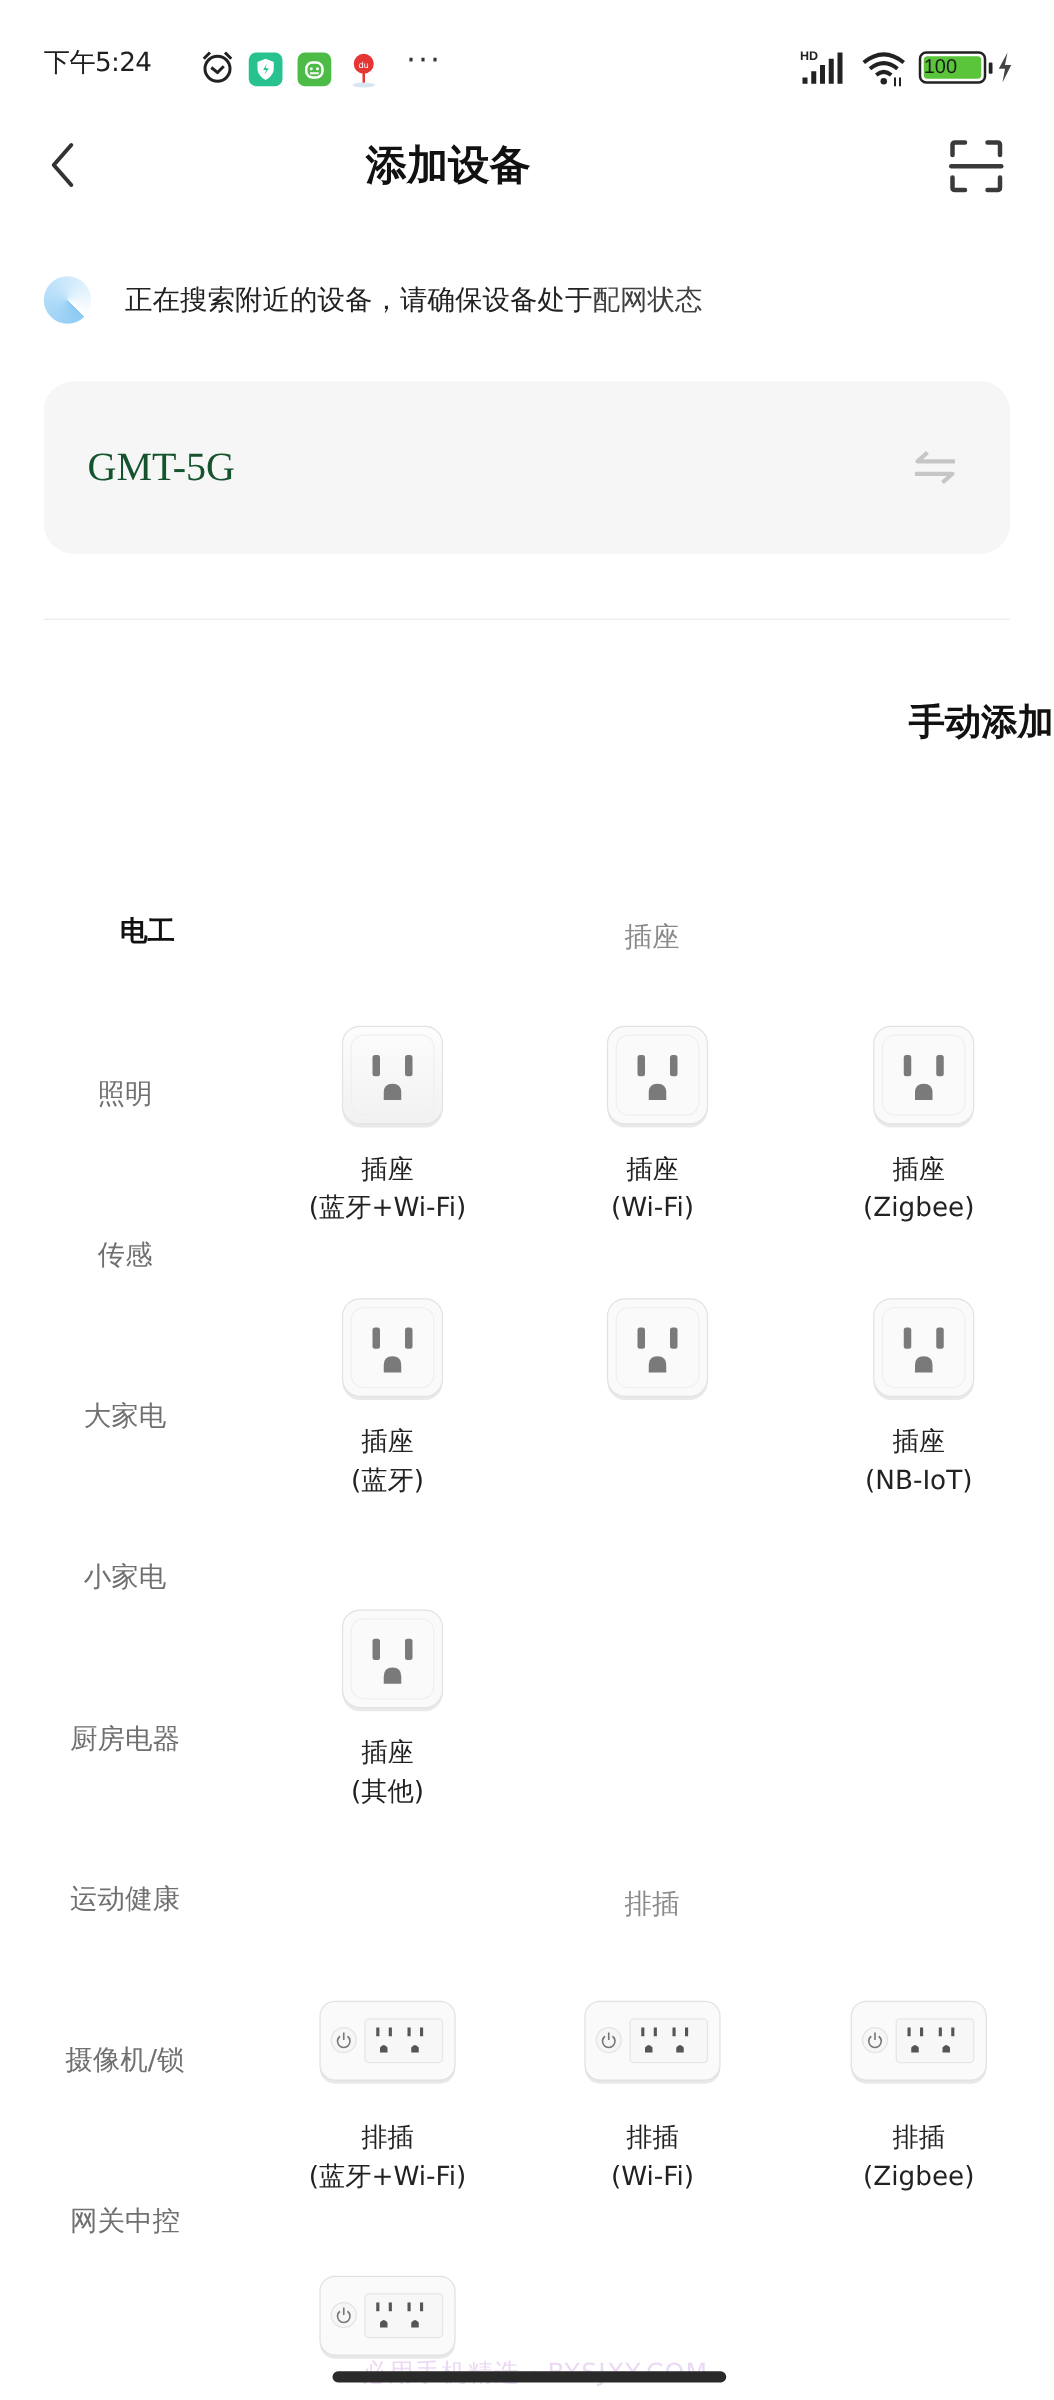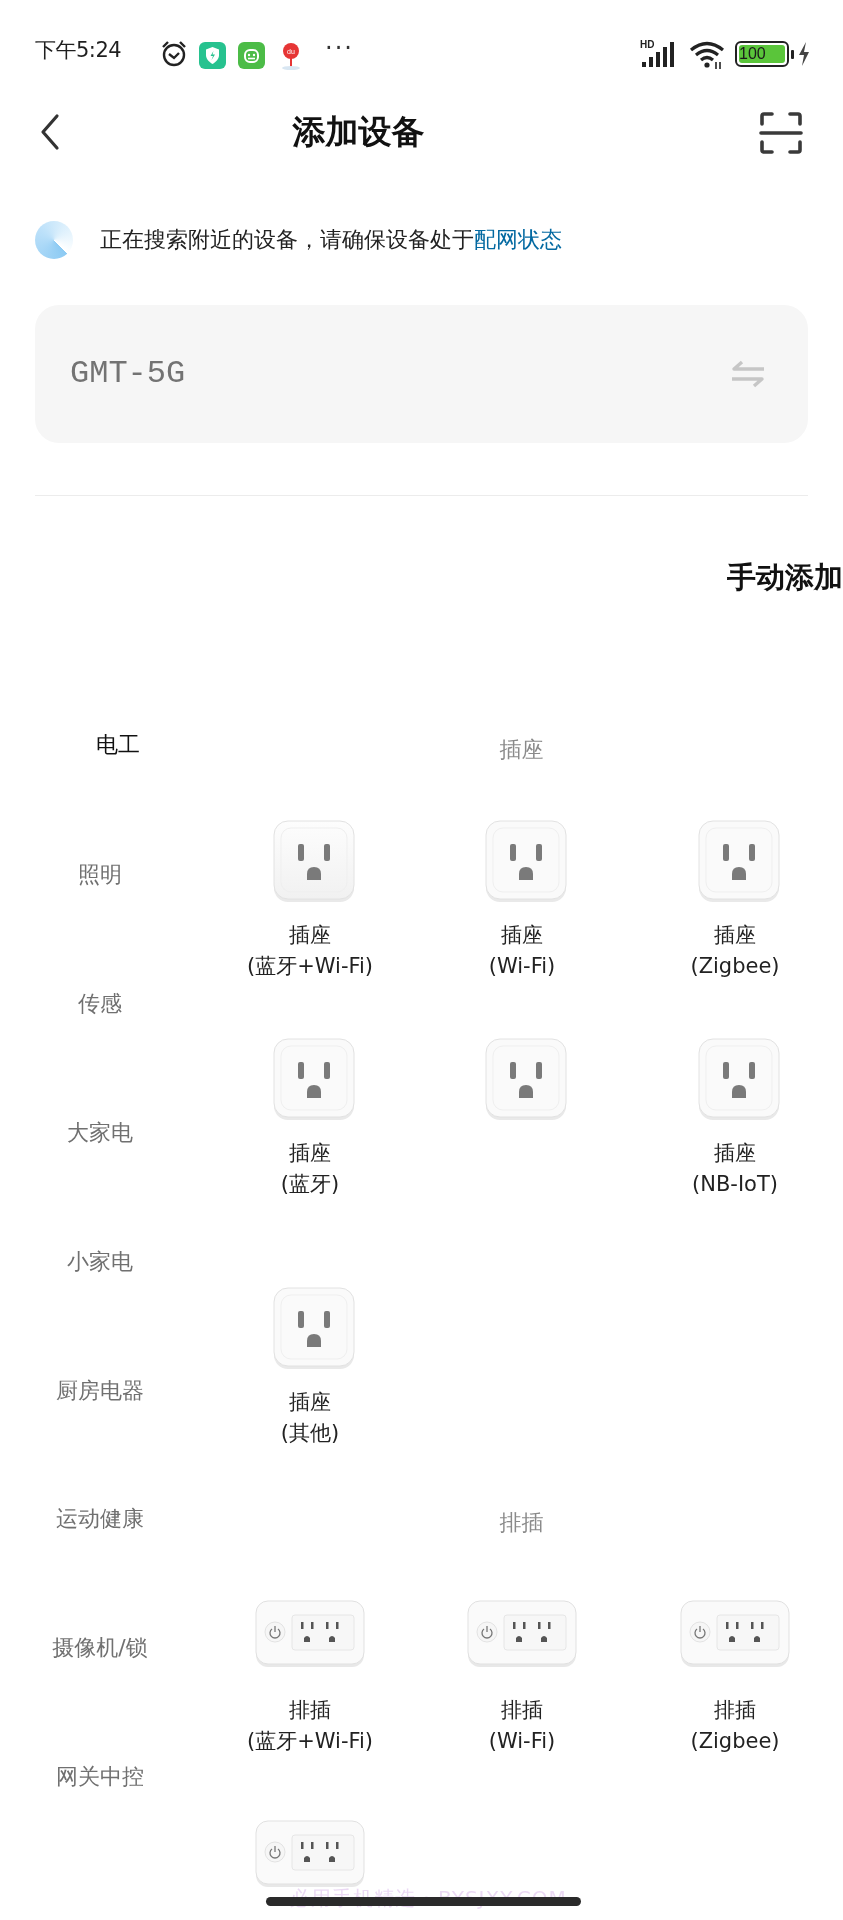--- a/index.html
+++ b/index.html
@@ -25,35 +25,35 @@
   
   .header { position: absolute; left: 0; top: 98px; width: 717px; height: 68px; }
   .back-btn { position: absolute; left: 30px; top: 10px; width: 40px; height: 48px; display: flex; align-items: center; justify-content: center; }
   .page-title { position: absolute; left: 0; right: 0; top: 12px; text-align: center; font-size: 33px; font-weight: bold; color: #111; }
   .scan-btn { position: absolute; left: 758px; top: 12px; width: 46px; height: 46px; }
 
   
   .search-row { position: absolute; left: 35px; top: 220px; height: 40px; display: flex; align-items: center; }
   .spinner { width: 38px; height: 38px; border-radius: 50%; background: conic-gradient(from 135deg, #8ccaf3 0deg, #bfe2fa 180deg, #e8f5fd 300deg, #ffffff 360deg); }
   .search-text { margin-left: 27px; font-size: 22px; color: #222; }
-  .search-link { color: #0369a1; }
+  .search-link { color: #404040; }
 
   
   .network-card { position: absolute; left: 35px; top: 305px; width: 773px; height: 138px; background: #f6f6f6; border-radius: 24px; }
-  .network-name { position: absolute; left: 35px; top: 50px; font-size: 32px; color: #737373; font-family: Liberation Mono, monospace; }
+  .network-name { position: absolute; left: 35px; top: 50px; font-size: 32px; color: #14532d; font-family: Liberation Serif, serif; }
   .switch-icon { position: absolute; left: 693px; top: 53px; width: 40px; height: 32px; }
 
   .divider { position: absolute; left: 35px; top: 495px; width: 773px; height: 1px; background: #ececec; }
 
   .manual-title { position: absolute; left: 0; right: 0; top: 558px; text-align: right; font-size: 29px; color: #111; font-weight: bold; }
 
   
   .sidebar { position: absolute; left: 0; top: 710px; width: 200px; }
   .side-item { position: absolute; left: 0; width: 200px; text-align: center; font-size: 22px; color: #707070; }
-  .side-item.active { color: #111; font-weight: normal; padding-left: 36px; }
+  .side-item.active { color: #111; font-weight: bold; padding-left: 36px; }
 
   
   .section-title { position: absolute; left: 210px; width: 623px; text-align: center; font-size: 22px; color: #8a8a8a; }
   .device { position: absolute; width: 200px; text-align: center; }
   .device-label { font-size: 21px; color: #222; line-height: 31px; margin-top: 0; }
   .socket-icon { position: absolute; left: 63px; top: 0; width: 82px; height: 84px; }
   .strip-icon { position: absolute; left: 45px; top: 0; width: 110px; height: 68px; }
   .label-wrap { position: absolute; left: 0; width: 200px; }
 
   .home-indicator { position: absolute; left: 266px; top: 1897px; width: 315px; height: 9px; background: #2a2a2a; border-radius: 5px; }

